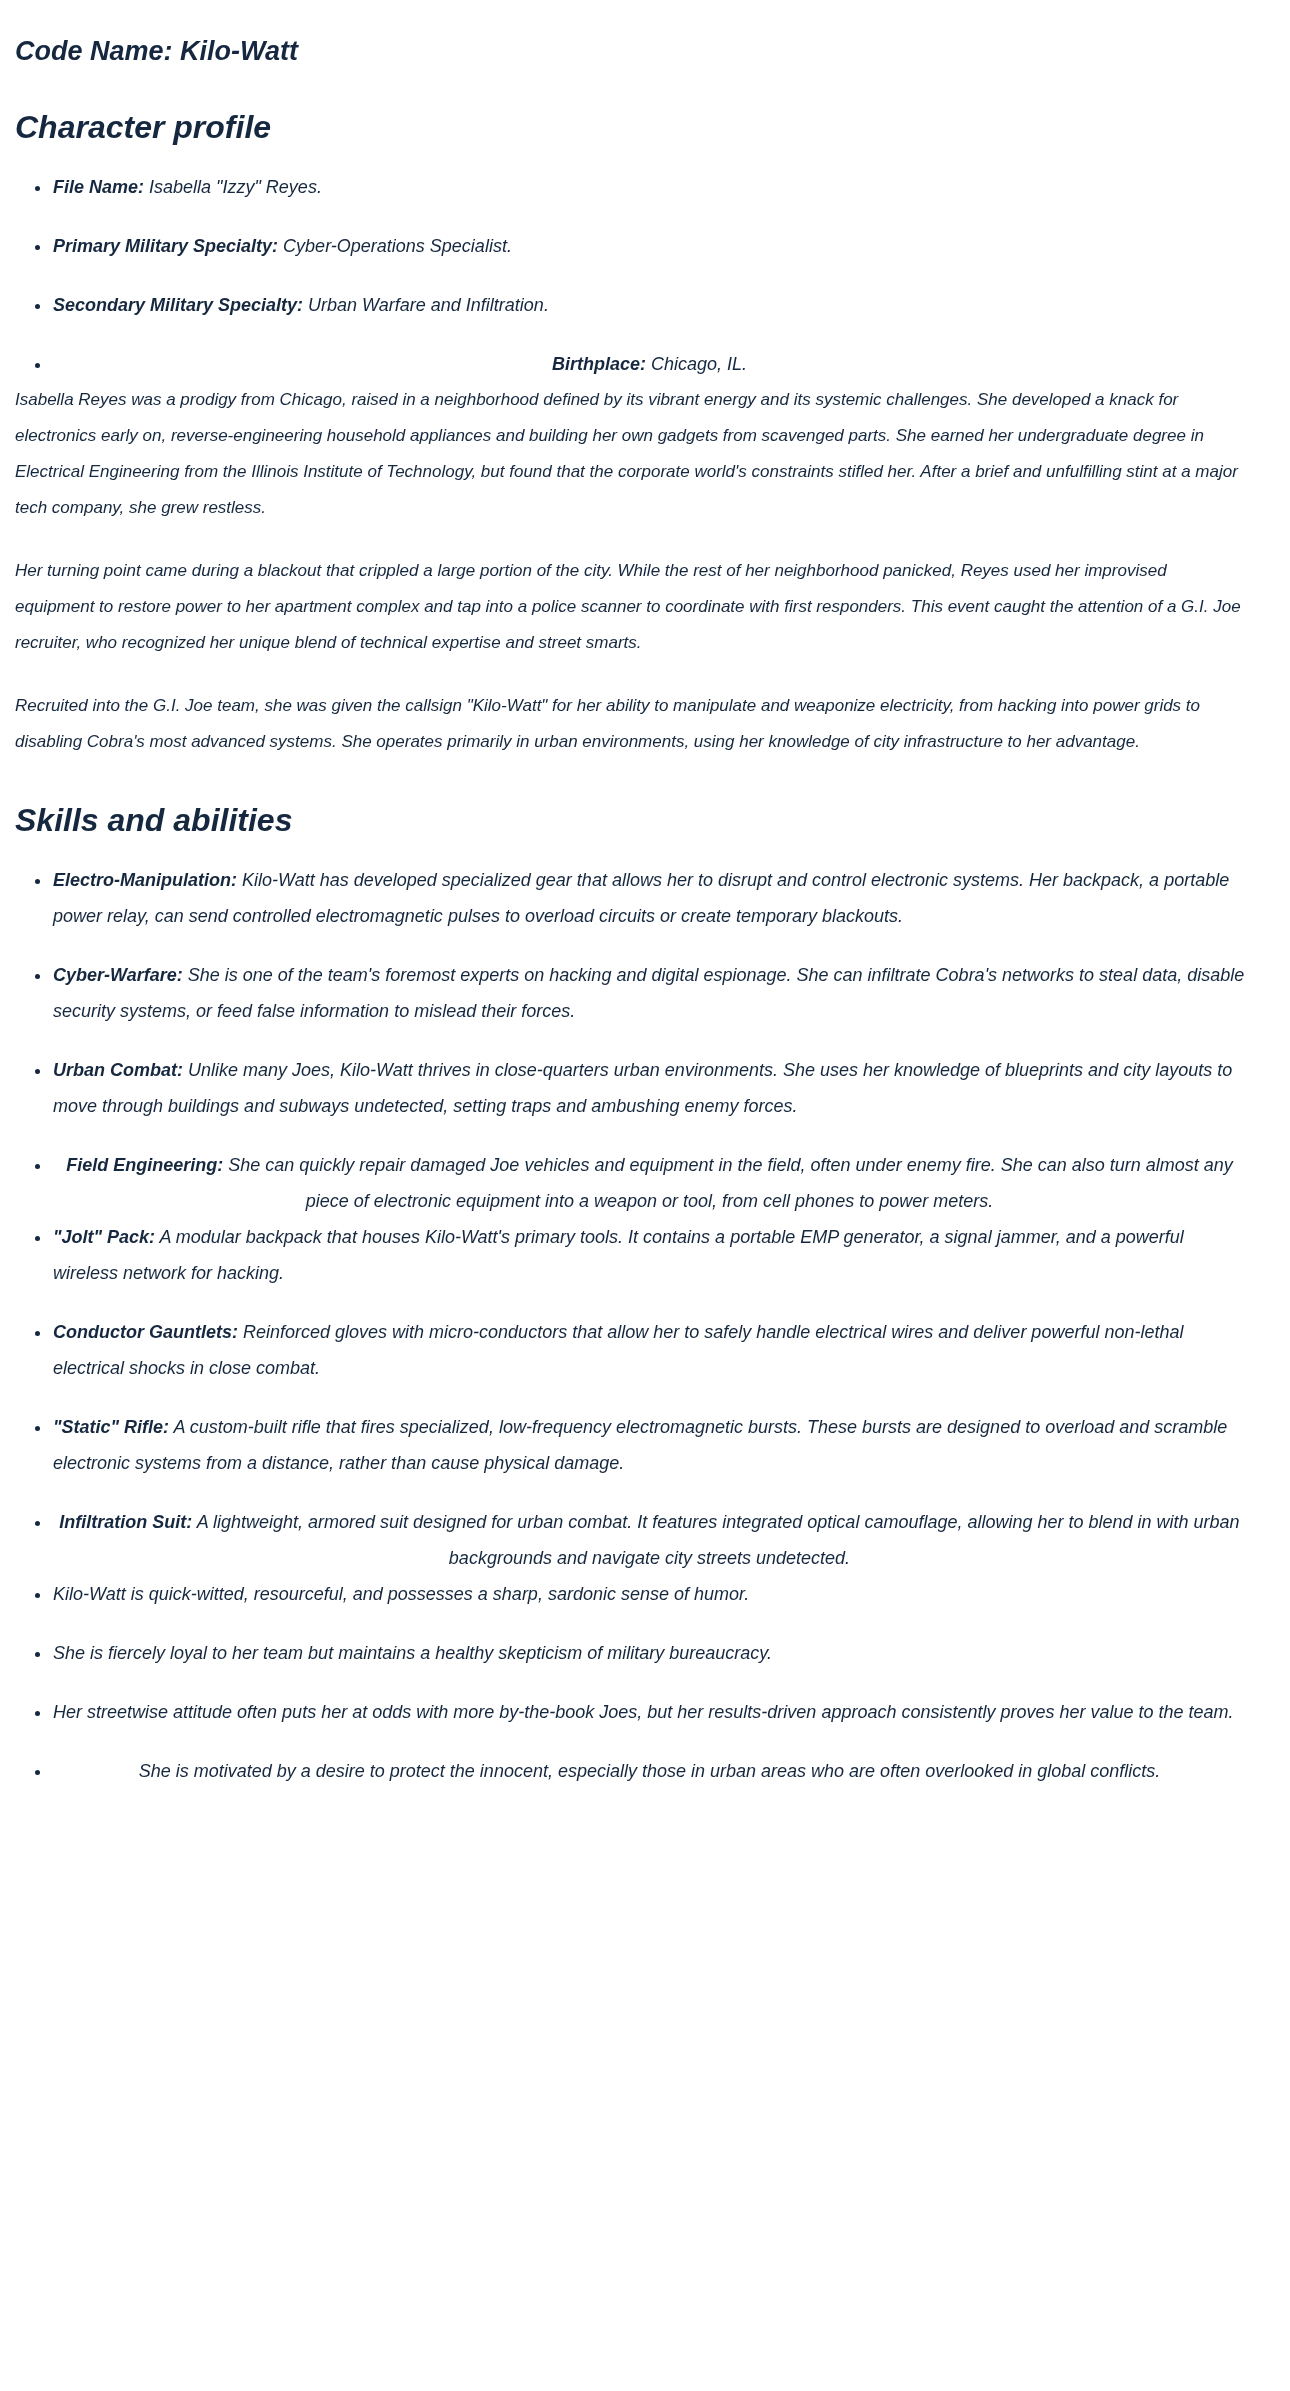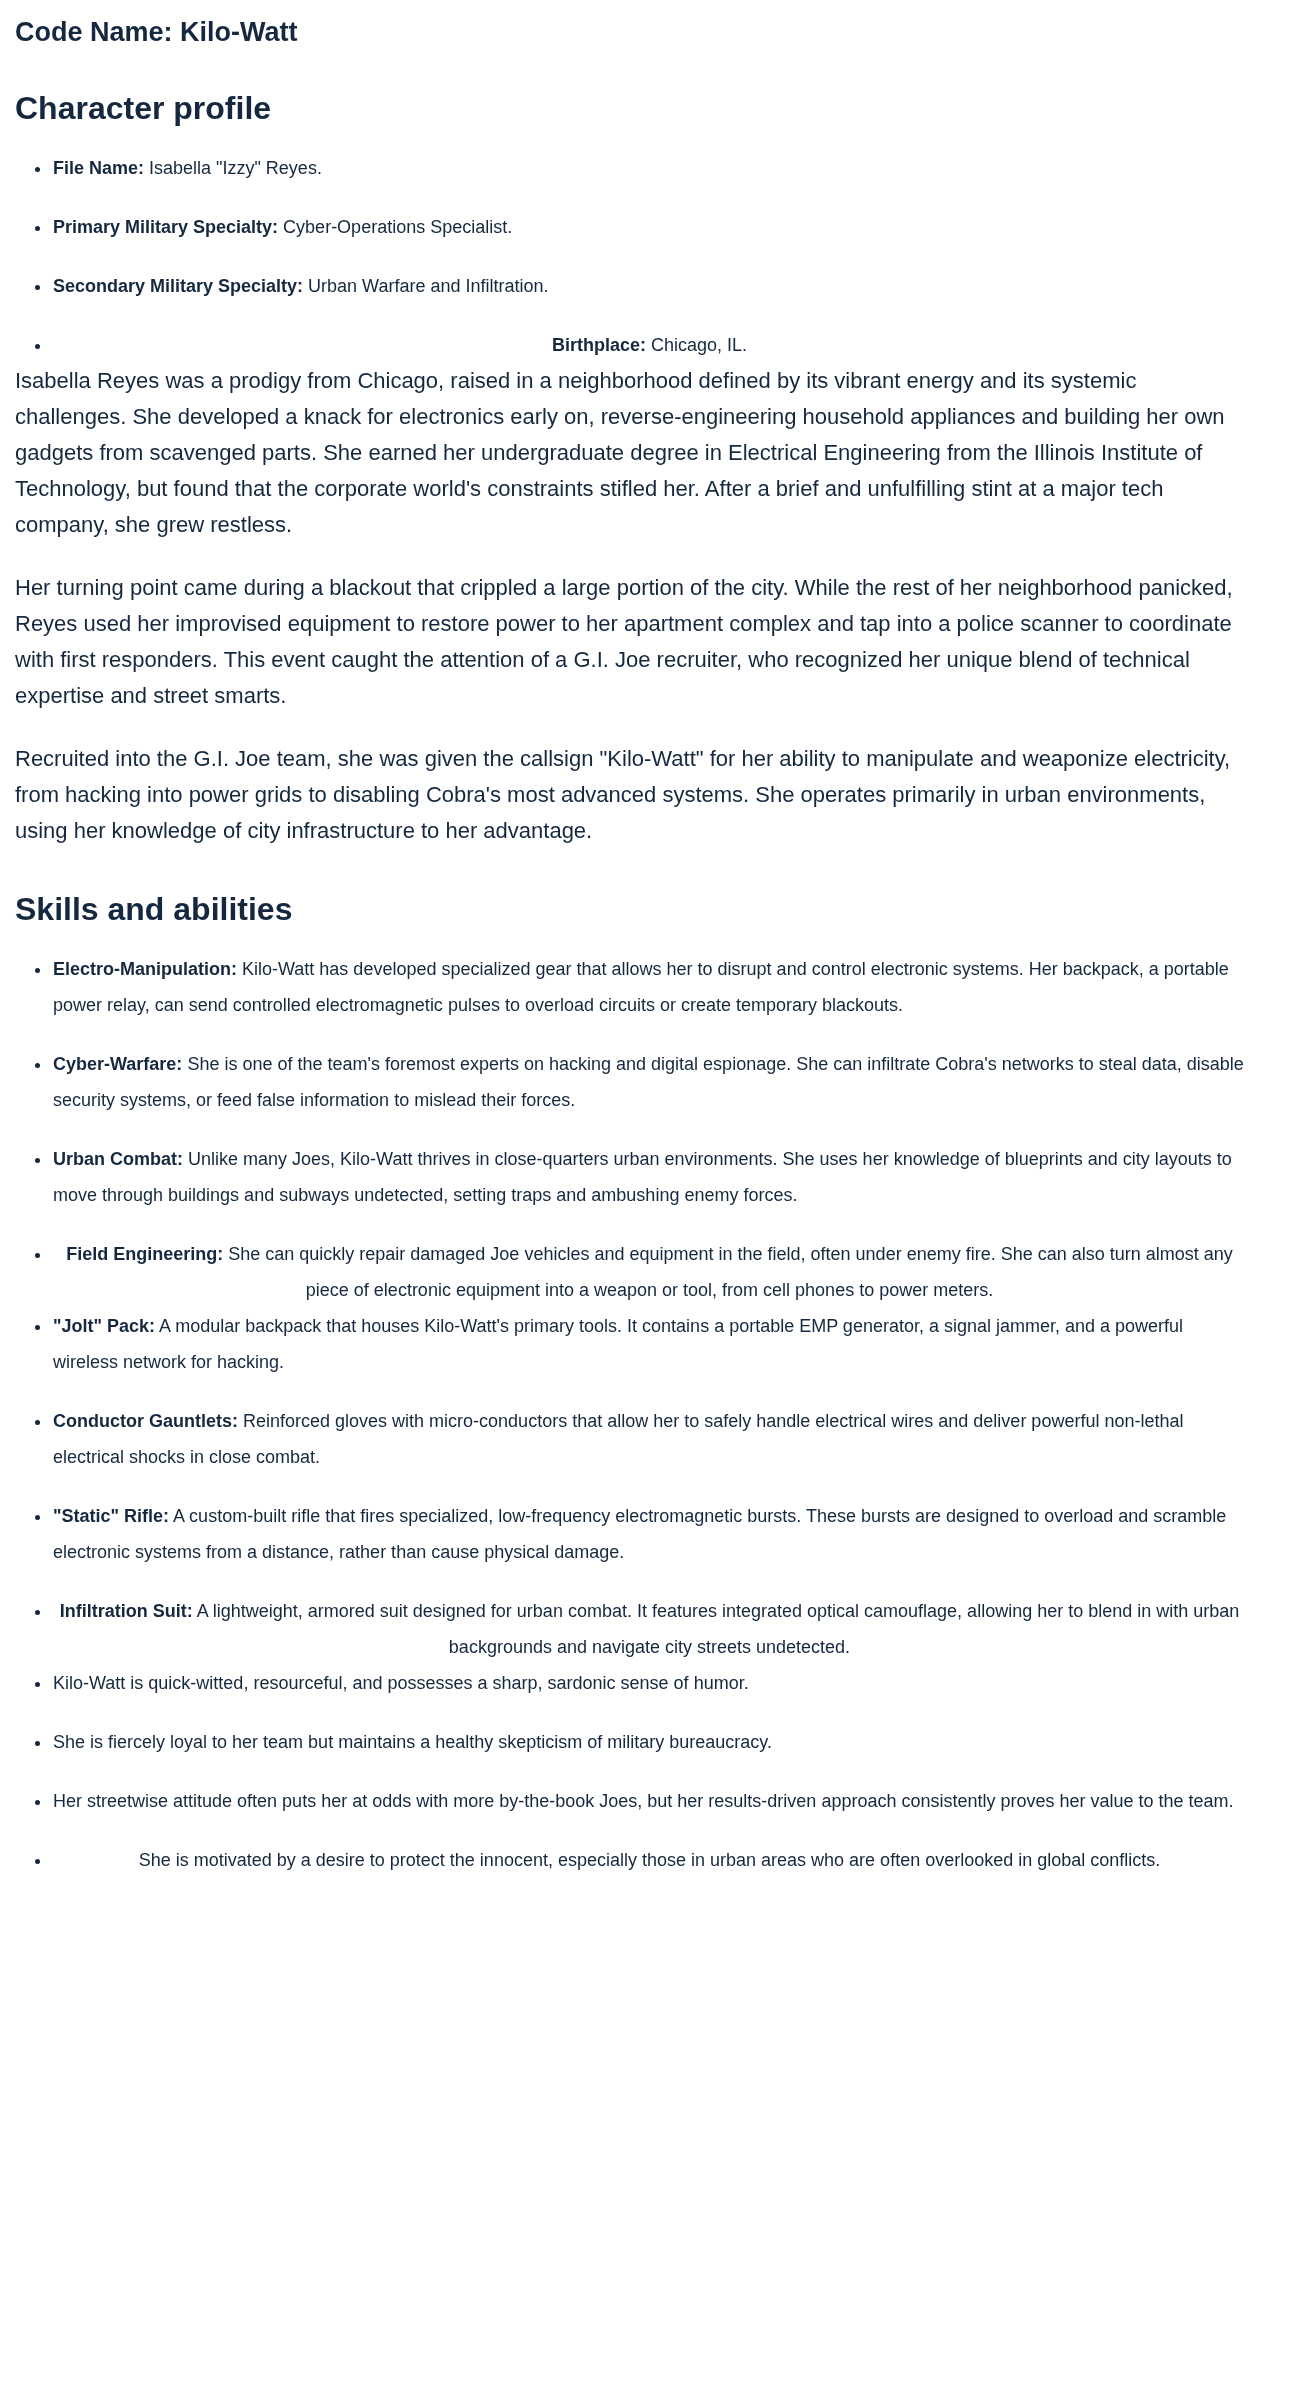--- a/index.html
+++ b/index.html
@@ -10,36 +10,37 @@
   body {
     width: 1290px;
     min-height: 2391px;
     box-sizing: border-box;
     font-family: "Liberation Sans", sans-serif;
     color: #16283f;
     -webkit-font-smoothing: antialiased;
   }
   .doc {
     box-sizing: border-box;
-    padding: 16px 44px 40px 15px;
+    padding: 35px 44px 40px 15px;
+    font-style: italic;
   }
   .doc-title {
     font-size: 27px;
     line-height: 32px;
     font-weight: 600;
     margin: 0 0 16px 0;
   }
   .section-heading {
     font-size: 32px;
     line-height: 32px;
     font-weight: 600;
     margin: 44px 0 26px 0;
   }
   p.body-para {
-    font-size: 22px;
+    font-size: 17px;
     line-height: 36px;
     margin: 0 0 27px 0;
   }
   ul.bullet-list {
     margin: 0;
     padding: 0 0 0 36px;
   }
   ul.bullet-list li {
     font-size: 18px;
     line-height: 36px;

